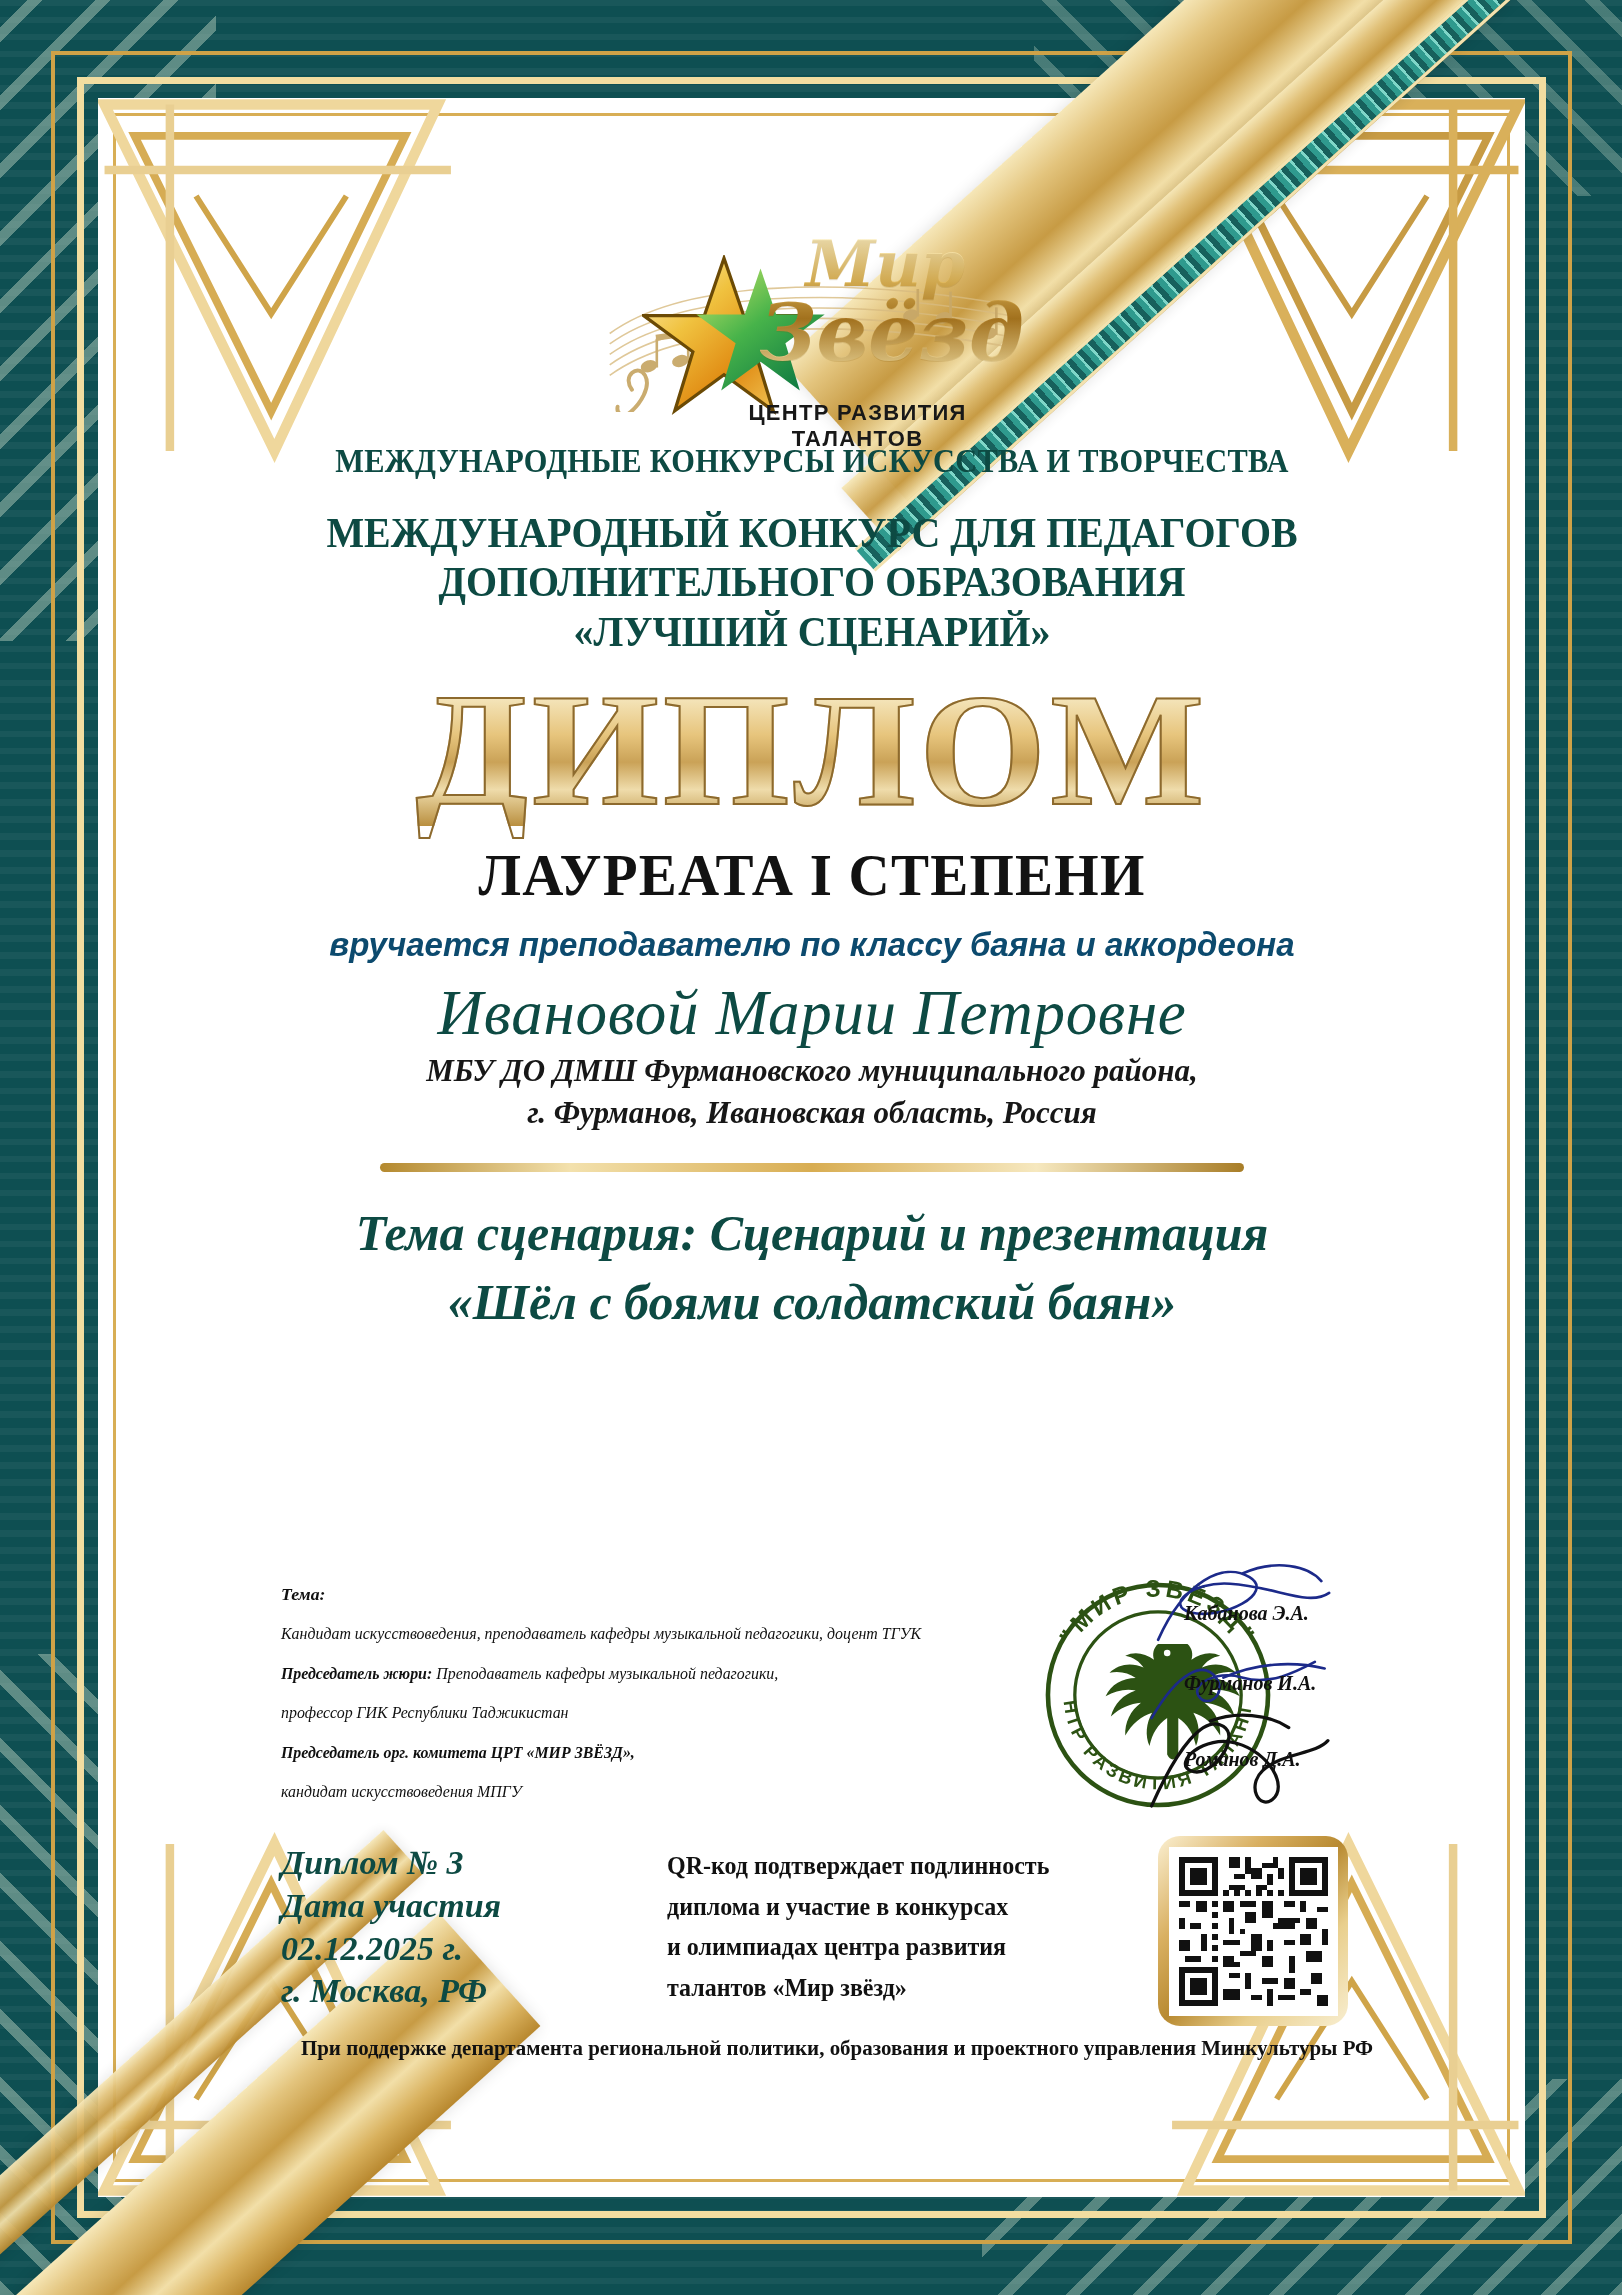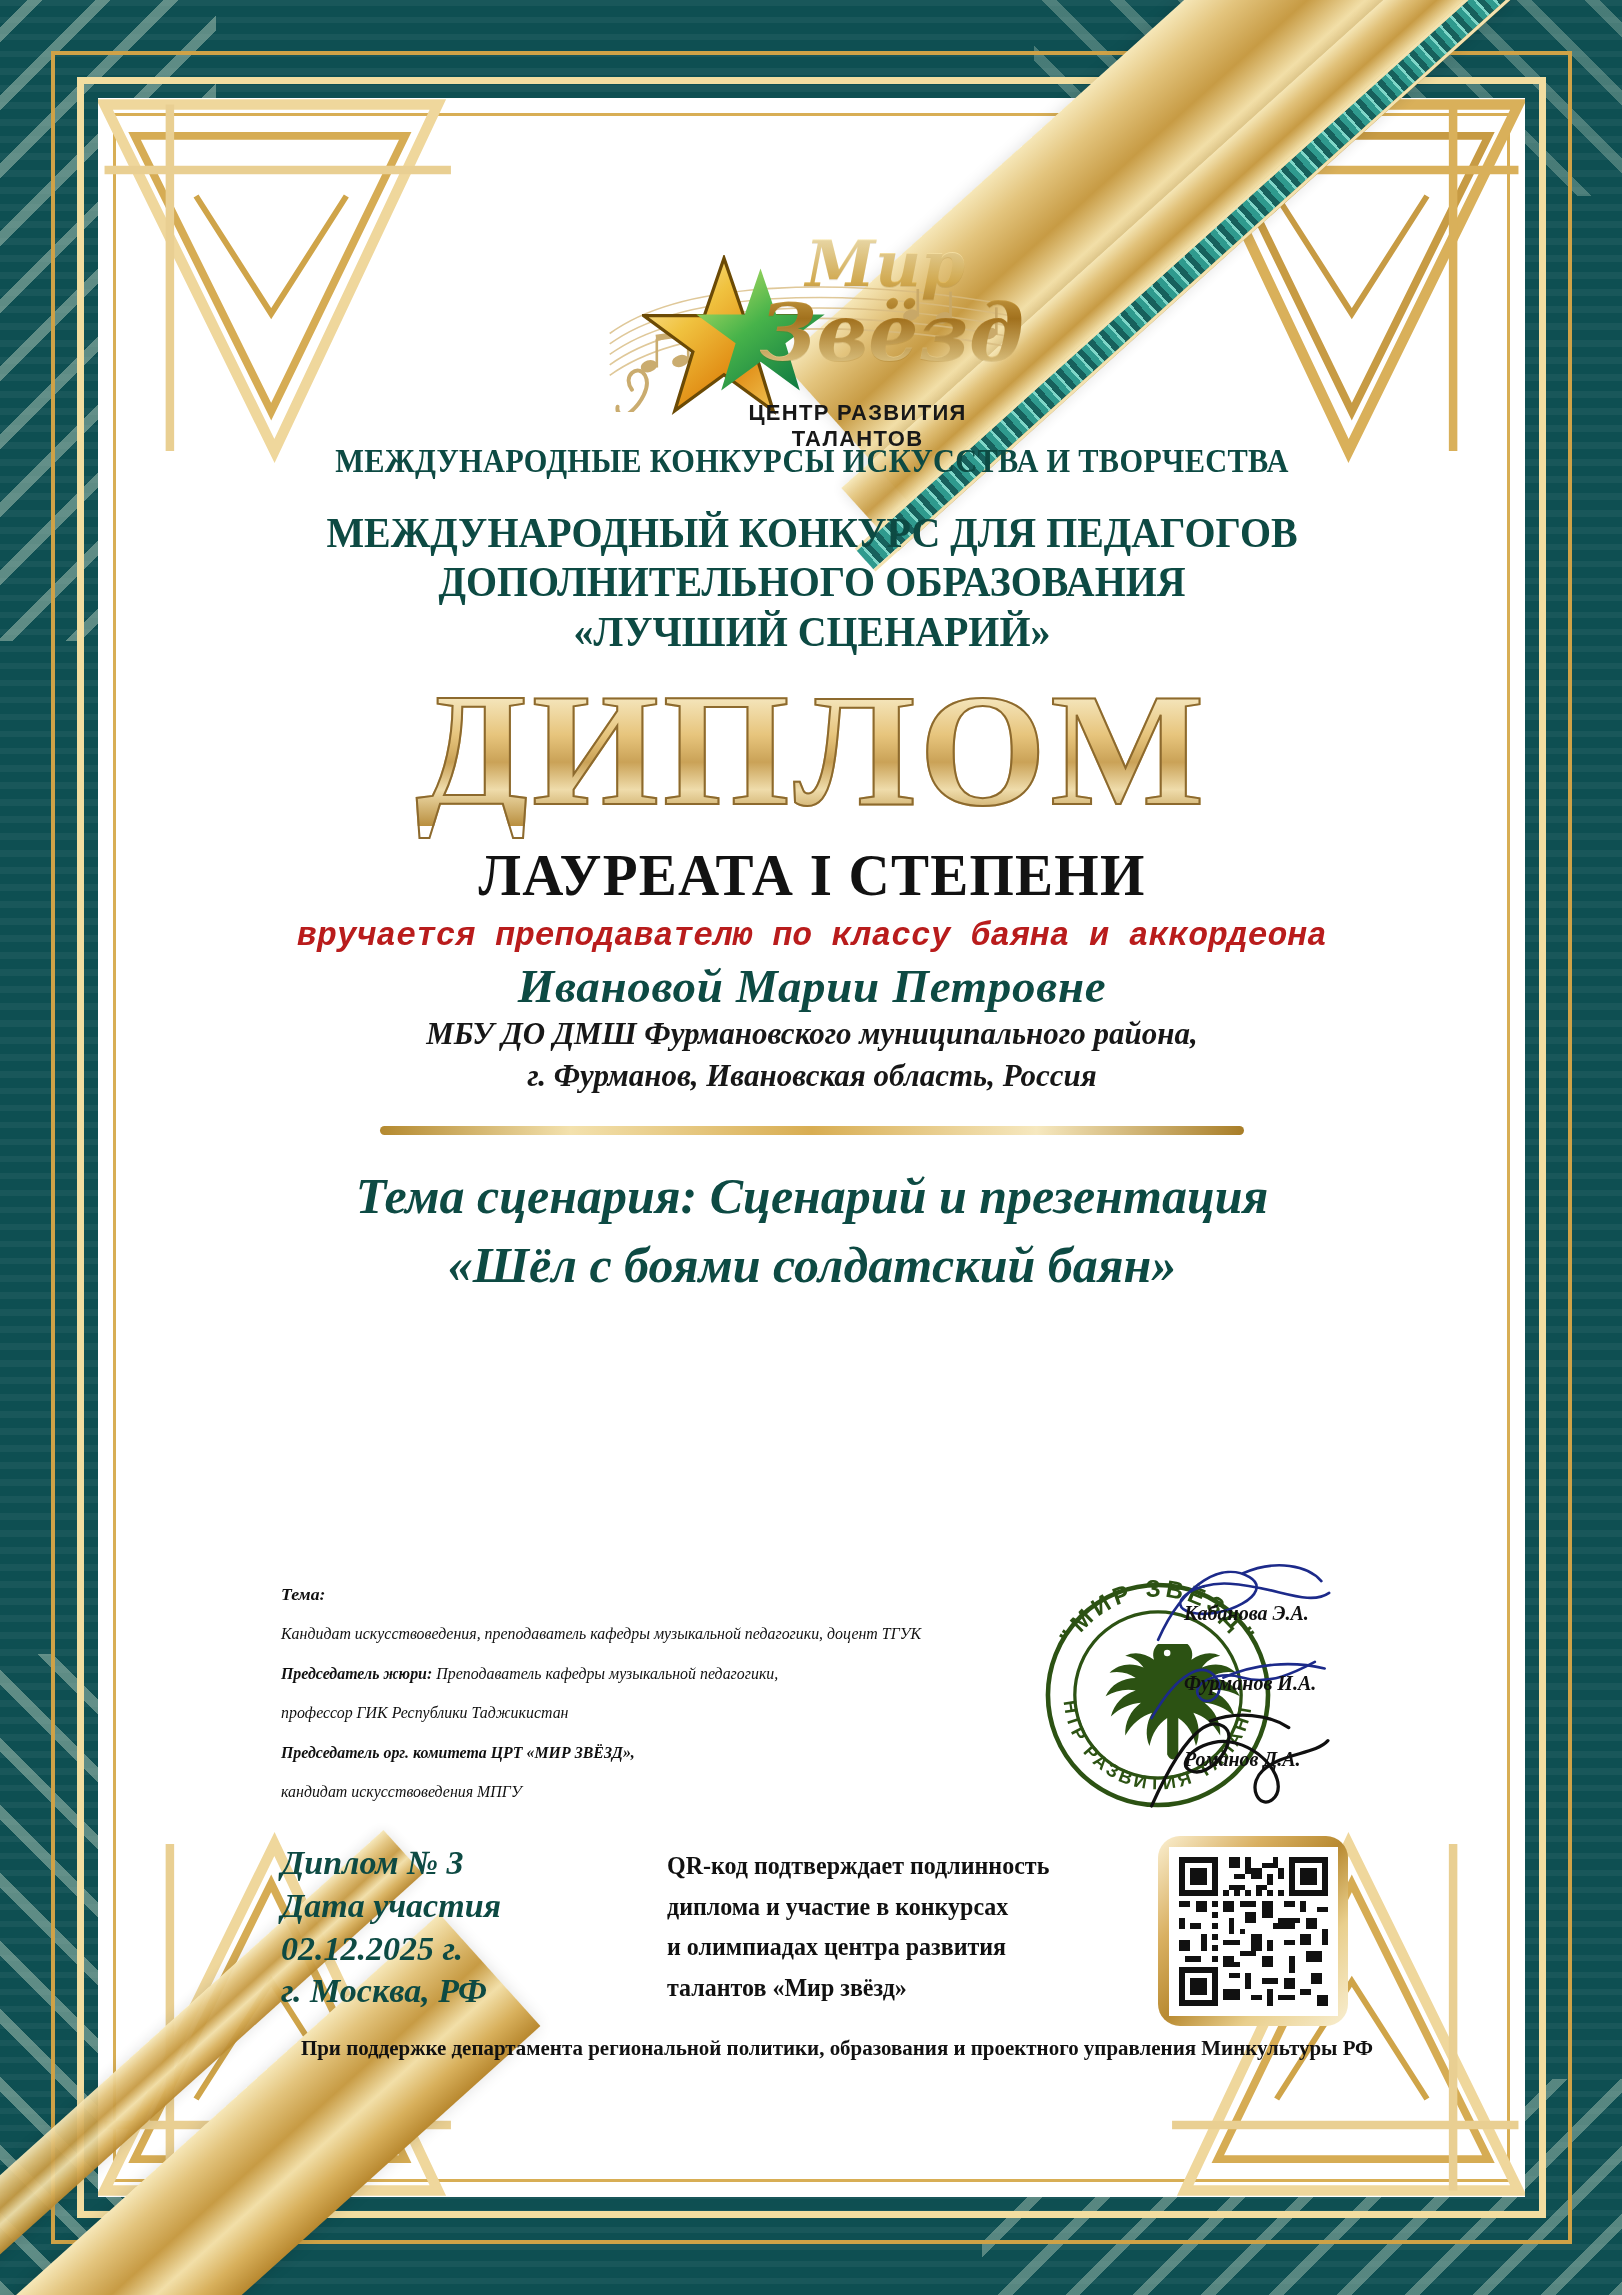--- a/index.html
+++ b/index.html
@@ -85,25 +85,25 @@
   .diplom{font-family:"Liberation Serif",serif;font-weight:bold;
     font-size:160px;line-height:.95;letter-spacing:3.9px;margin-top:17px;
     background:linear-gradient(180deg,#fffaf0 0%,#f3e2b5 18%,#e7c57d 40%,#caa257 58%,#efdcab 76%,#b98f3f 100%);
     -webkit-background-clip:text;background-clip:text;color:transparent;
     -webkit-text-stroke:2px #8d6a2e;
     transform:scaleX(1.02);}
 
   .laureat{font-family:"Liberation Serif",serif;font-weight:bold;font-size:60px;
     color:#121212;letter-spacing:1.3px;margin-top:14.4px;transform:scaleX(.95);}
 
-  .vruch{font-family:Liberation Mono, monospace;font-style:italic;font-weight:bold;
-    font-size:33px;color:#b91c1c;margin-top:8px;}
-
-  .name{font-family:"Liberation Serif",serif;font-style:italic;font-weight:bold;
-    font-size:47px;color:#0d4a43;margin-top:4px;letter-spacing:0.7px;}
+  .vruch{font-family:Liberation Sans, sans-serif;font-style:italic;font-weight:bold;
+    font-size:33px;color:#0c4a6e;margin-top:16px;}
+
+  .name{font-family:"Liberation Serif",serif;font-style:italic;font-weight:normal;
+    font-size:63px;color:#0d4a43;margin-top:13px;letter-spacing:0.7px;}
 
   .org{font-family:"Liberation Serif",serif;font-style:italic;font-weight:bold;
     font-size:31px;color:#171717;line-height:1.35;}
 
   .divider{margin:29px auto 0;width:864px;height:9.2px;border-radius:4.6px;
     background:linear-gradient(90deg,#b4892f 0%,#f3e1ad 22%,#d8ad52 50%,#f6e8bf 76%,#a87d27 100%);}
 
   .theme{font-family:"Liberation Serif",serif;font-style:italic;font-weight:bold;
     font-size:50px;color:#0d4a43;margin-top:27.5px;line-height:1.38;}
 

